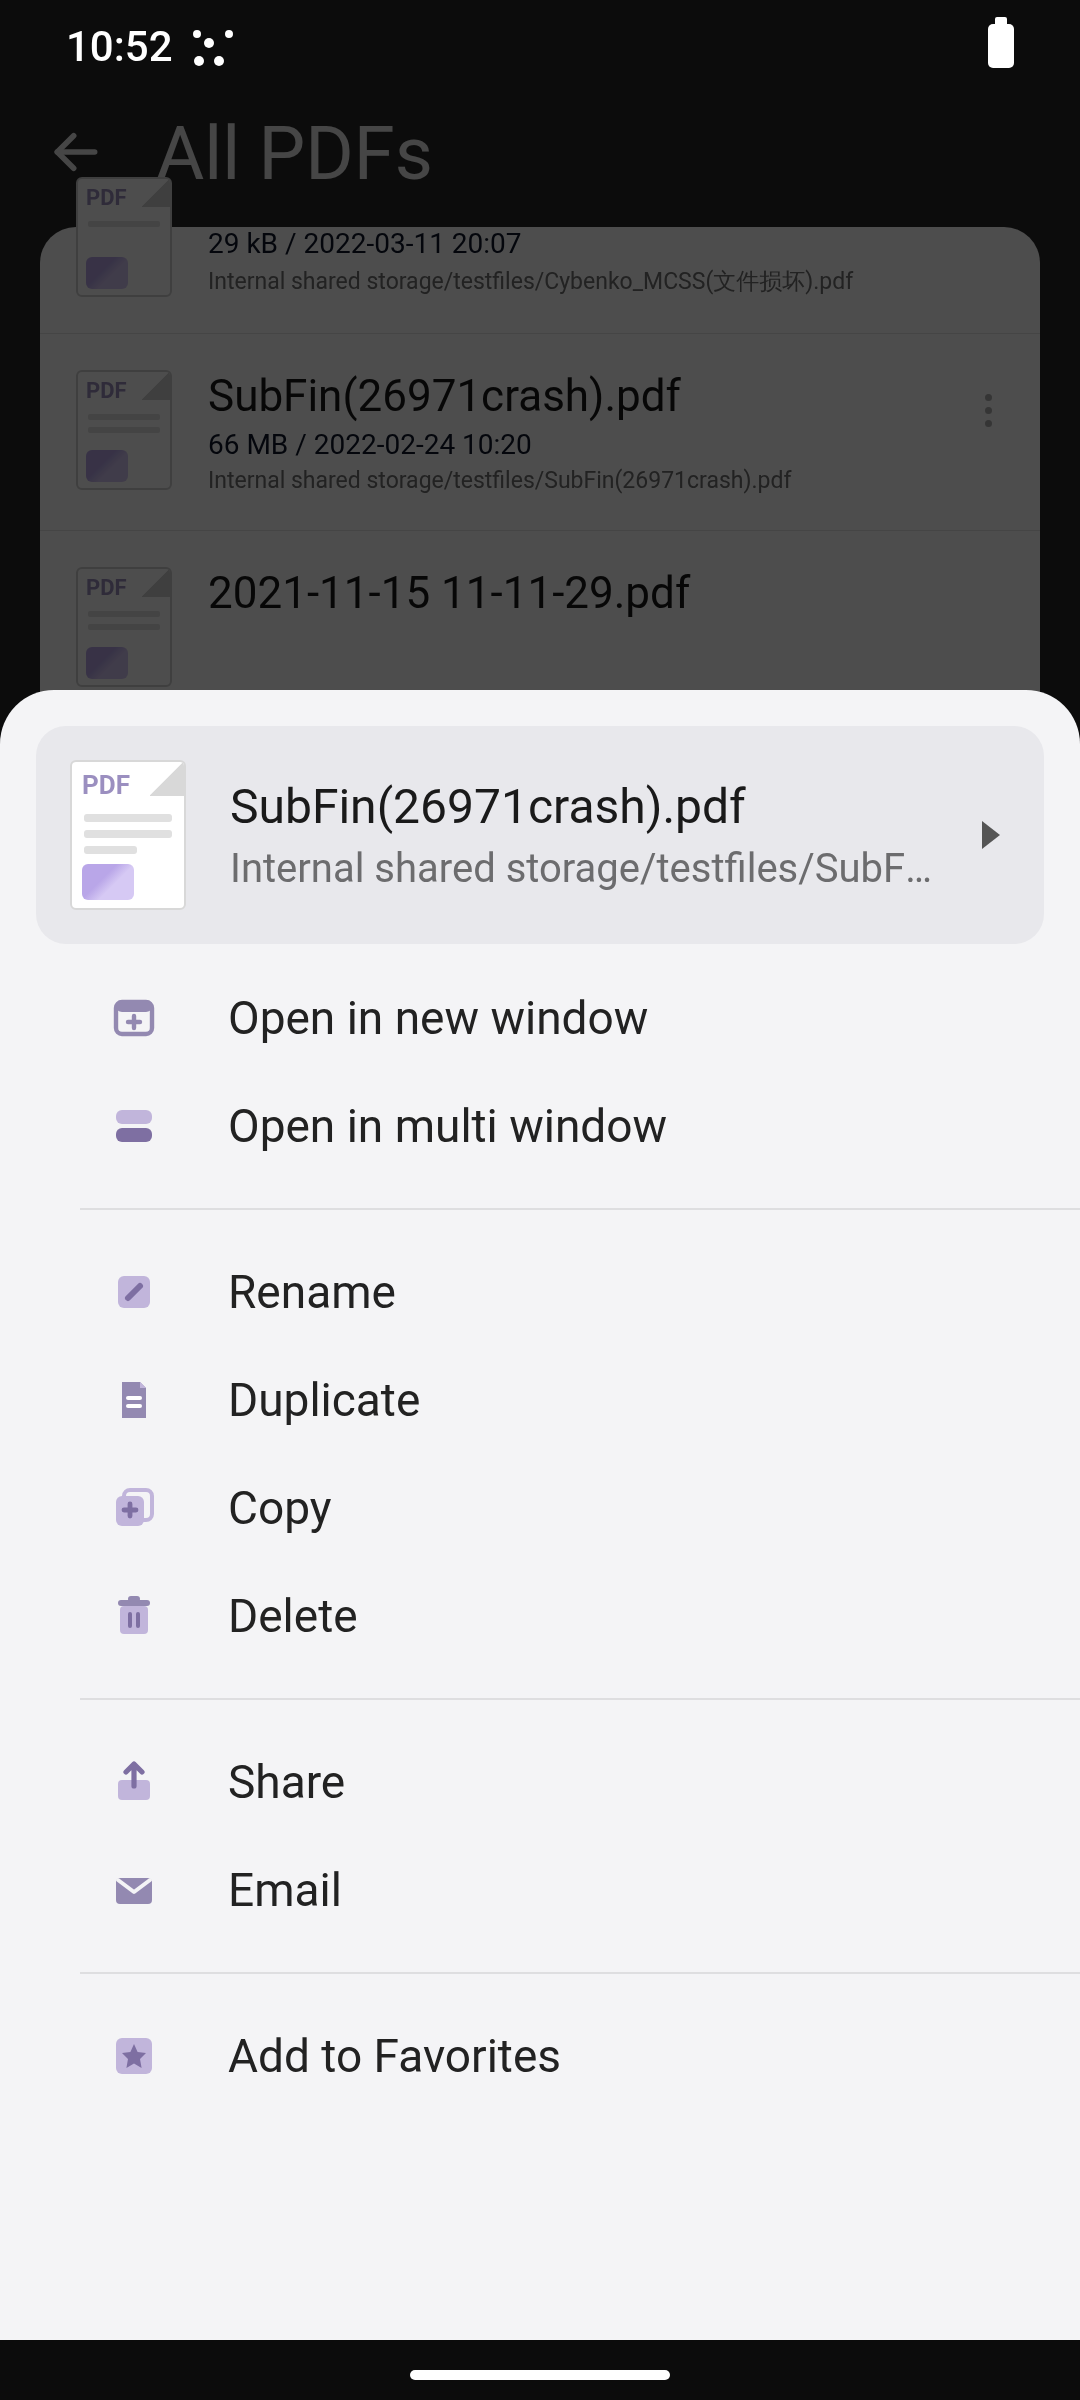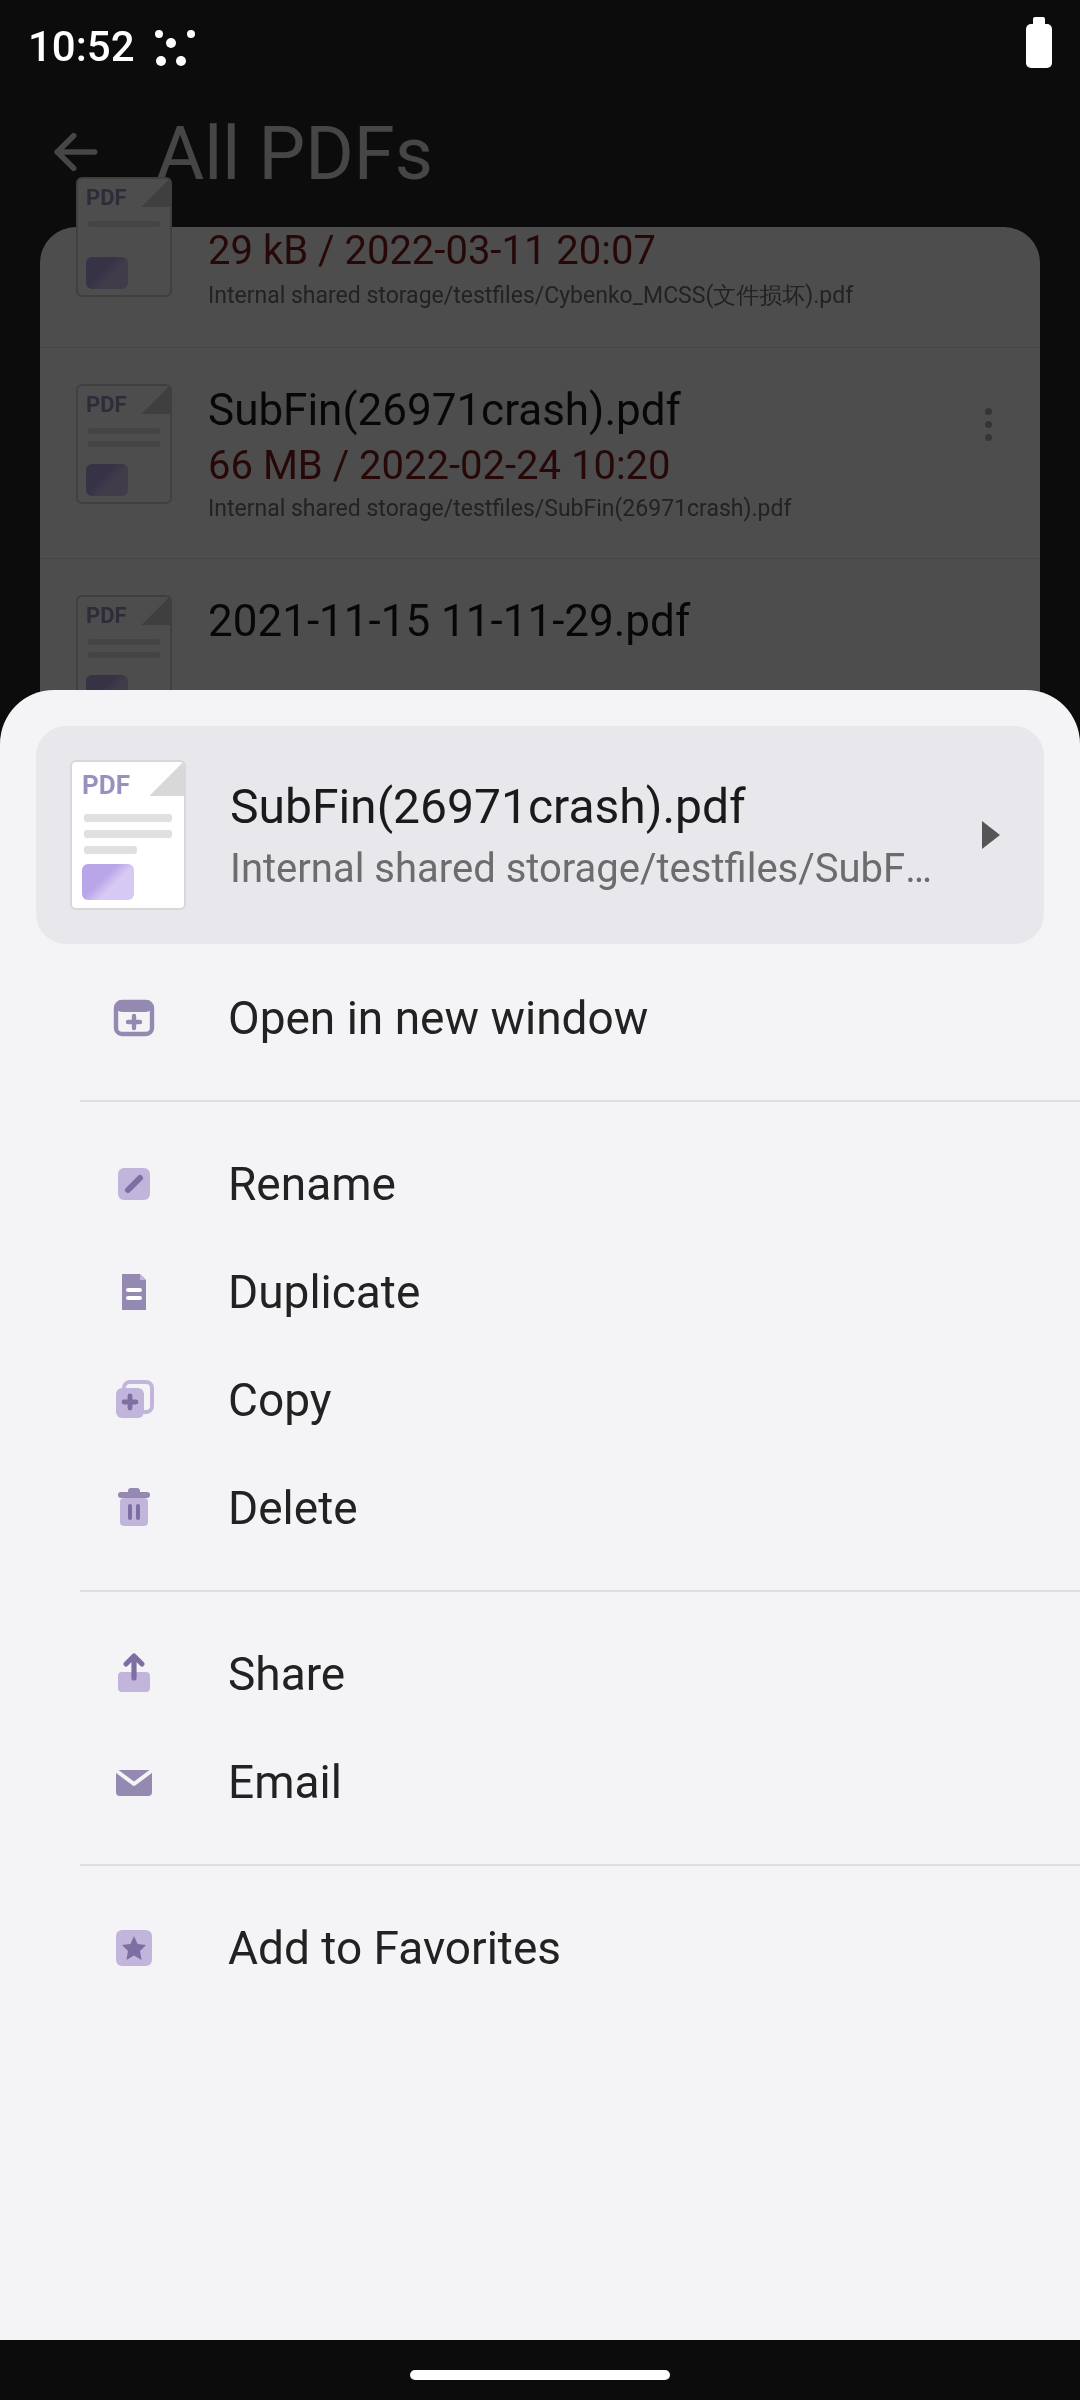--- a/index.html
+++ b/index.html
@@ -28,21 +28,21 @@
   }
 
   
   .statusbar {
     position: absolute;
     top: 0; left: 0; right: 0;
     height: 92px;
     display: flex;
     align-items: center;
     justify-content: space-between;
-    padding: 0 28px;
+    padding: 0 66px;
     color: #fff;
     font-size: 42px;
     font-weight: 500;
     z-index: 50;
   }
   .statusbar .left { display:flex; align-items:center; gap:20px; }
   .statusbar .right { display:flex; align-items:center; gap:20px; }
   .sync-icon {
     width: 32px; height: 32px;
     position: relative;
@@ -106,21 +106,21 @@
   .file-thumb .lines div {
     height:6px; background:#e0e0e0; margin-bottom:7px; border-radius:2px;
   }
   .file-thumb .img-blob {
     position:absolute; bottom:6px; left:8px; width:42px; height:32px;
     background:linear-gradient(135deg,#b9a6e8 40%,#d6c9f4 60%);
     border-radius:6px;
   }
   .file-meta { flex:1; min-width:0; }
   .file-name { font-size:44px; color:#1a1a1a; margin-bottom:6px; }
-  .file-sub  { font-size:40px; color:#7f1d1d; margin-bottom:6px; }
+  .file-sub  { font-size:28px; color:#0f172a; margin-bottom:6px; }
   .file-path { font-size:23px; color:#707070; word-break:break-all; }
   .file-more {
     position:absolute; right:30px; top:54px;
     width:44px; height:44px; display:flex; flex-direction:column;
     align-items:center; justify-content:center; gap:6px;
   }
   .file-more span { width:7px; height:7px; background:#b0b0b0; border-radius:50%; }
   .file-item.partial-top { padding-top:0; }
   .file-item.partial-top .file-thumb { margin-top:-50px; }
 
@@ -334,20 +334,29 @@
         <svg viewBox="0 0 24 24">
             <rect x="3" y="4" width="18" height="16" rx="3" fill="none" stroke="#9389b1" stroke-width="2.2"></rect>
             <rect x="3" y="4" width="18" height="5" rx="3" fill="#9389b1"></rect>
             <line x1="9" y1="14" x2="15" y2="14" stroke="#9389b1" stroke-width="2.2" stroke-linecap="round"></line>
             <line x1="12" y1="11" x2="12" y2="17" stroke="#9389b1" stroke-width="2.2" stroke-linecap="round"></line>
           </svg>
       </span>
       <span class="menu-label">Open in new window</span>
     </div>
 
+    <div class="menu-item">
+      <span class="menu-icon">
+        <svg viewBox="0 0 24 24">
+            <rect x="3" y="4" width="18" height="7" rx="3" fill="#c1b5db"></rect>
+            <rect x="3" y="13" width="18" height="7" rx="3" fill="#7e6fa2"></rect>
+          </svg>
+      </span>
+      <span class="menu-label">Open in multi window</span>
+    </div>
 
     <div class="sheet-divider"></div>
 
     <div class="menu-item">
       <span class="menu-icon">
         <svg viewBox="0 0 24 24">
             <rect x="4" y="4" width="16" height="16" rx="3" fill="#c1b5db"></rect>
             <path d="M9 15 L15 9" stroke="#7e6fa2" stroke-width="3" stroke-linecap="round"></path>
           </svg>
       </span>

